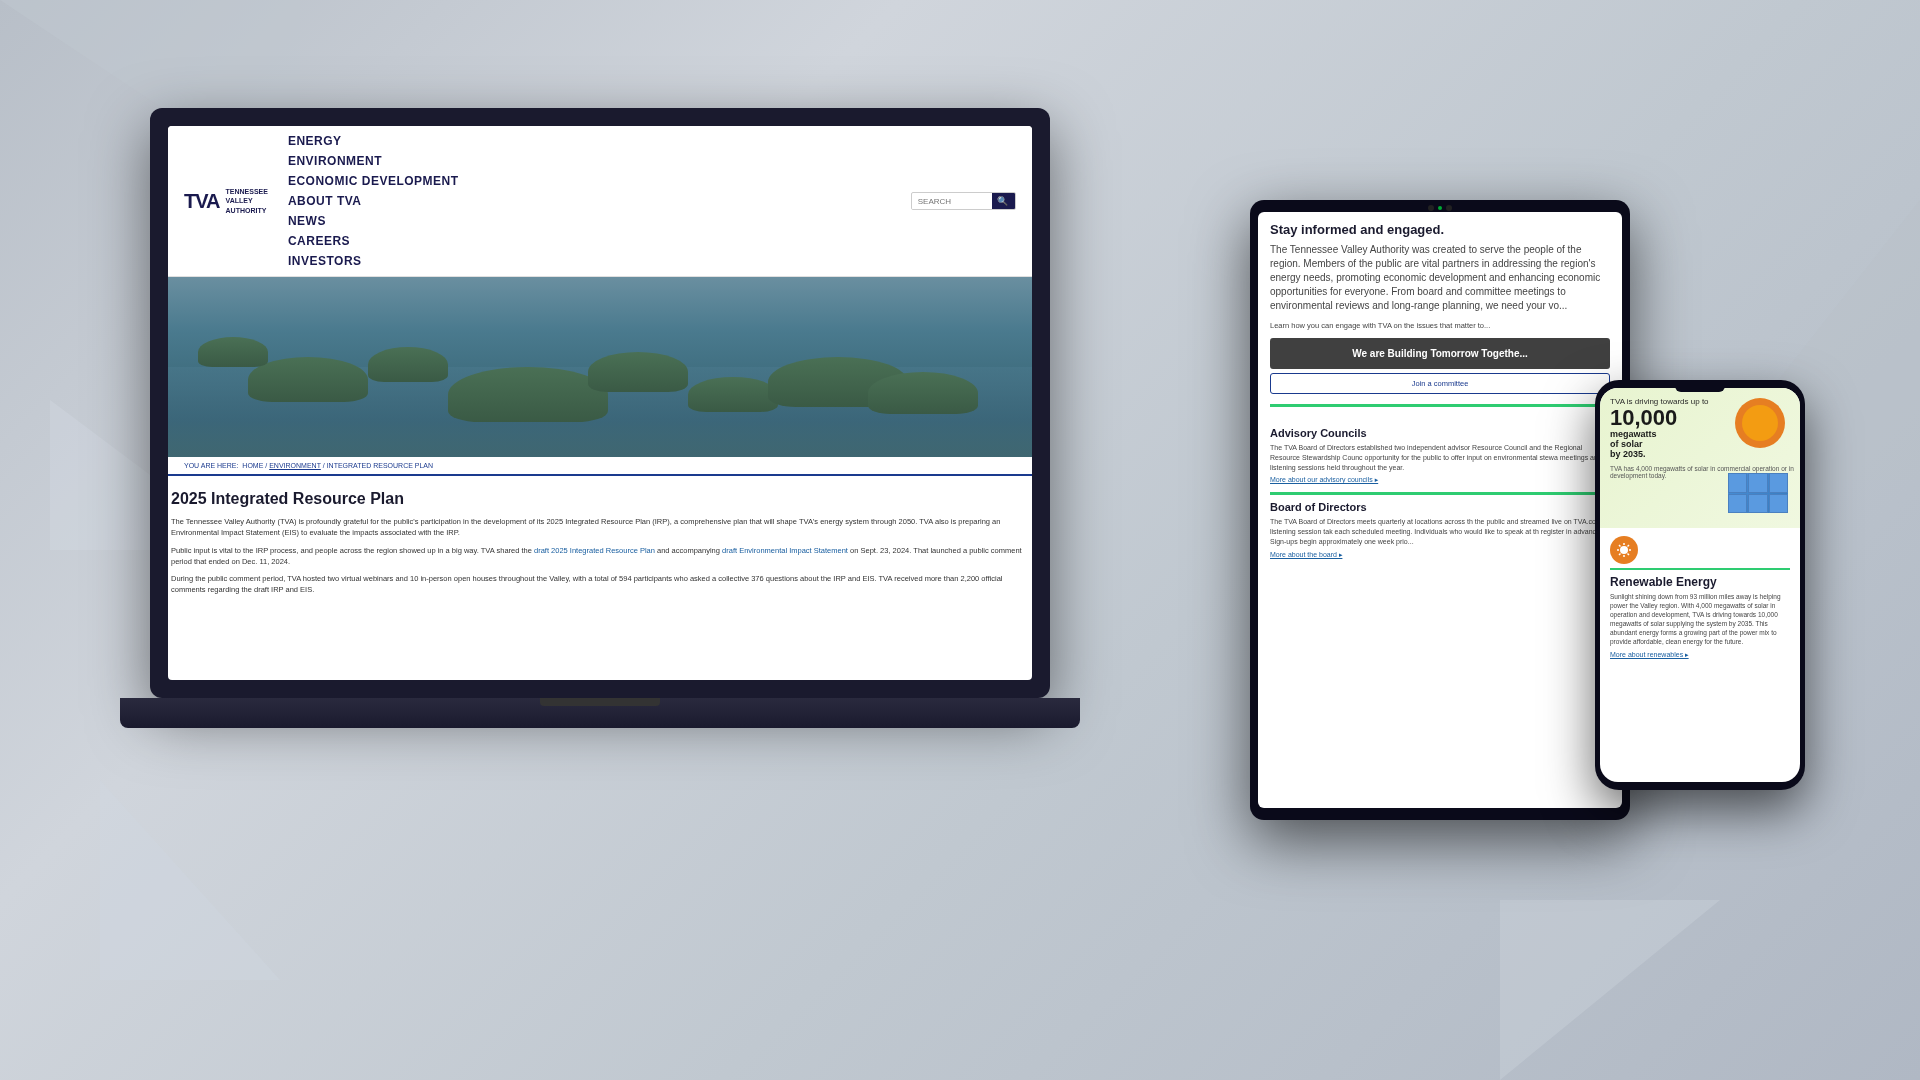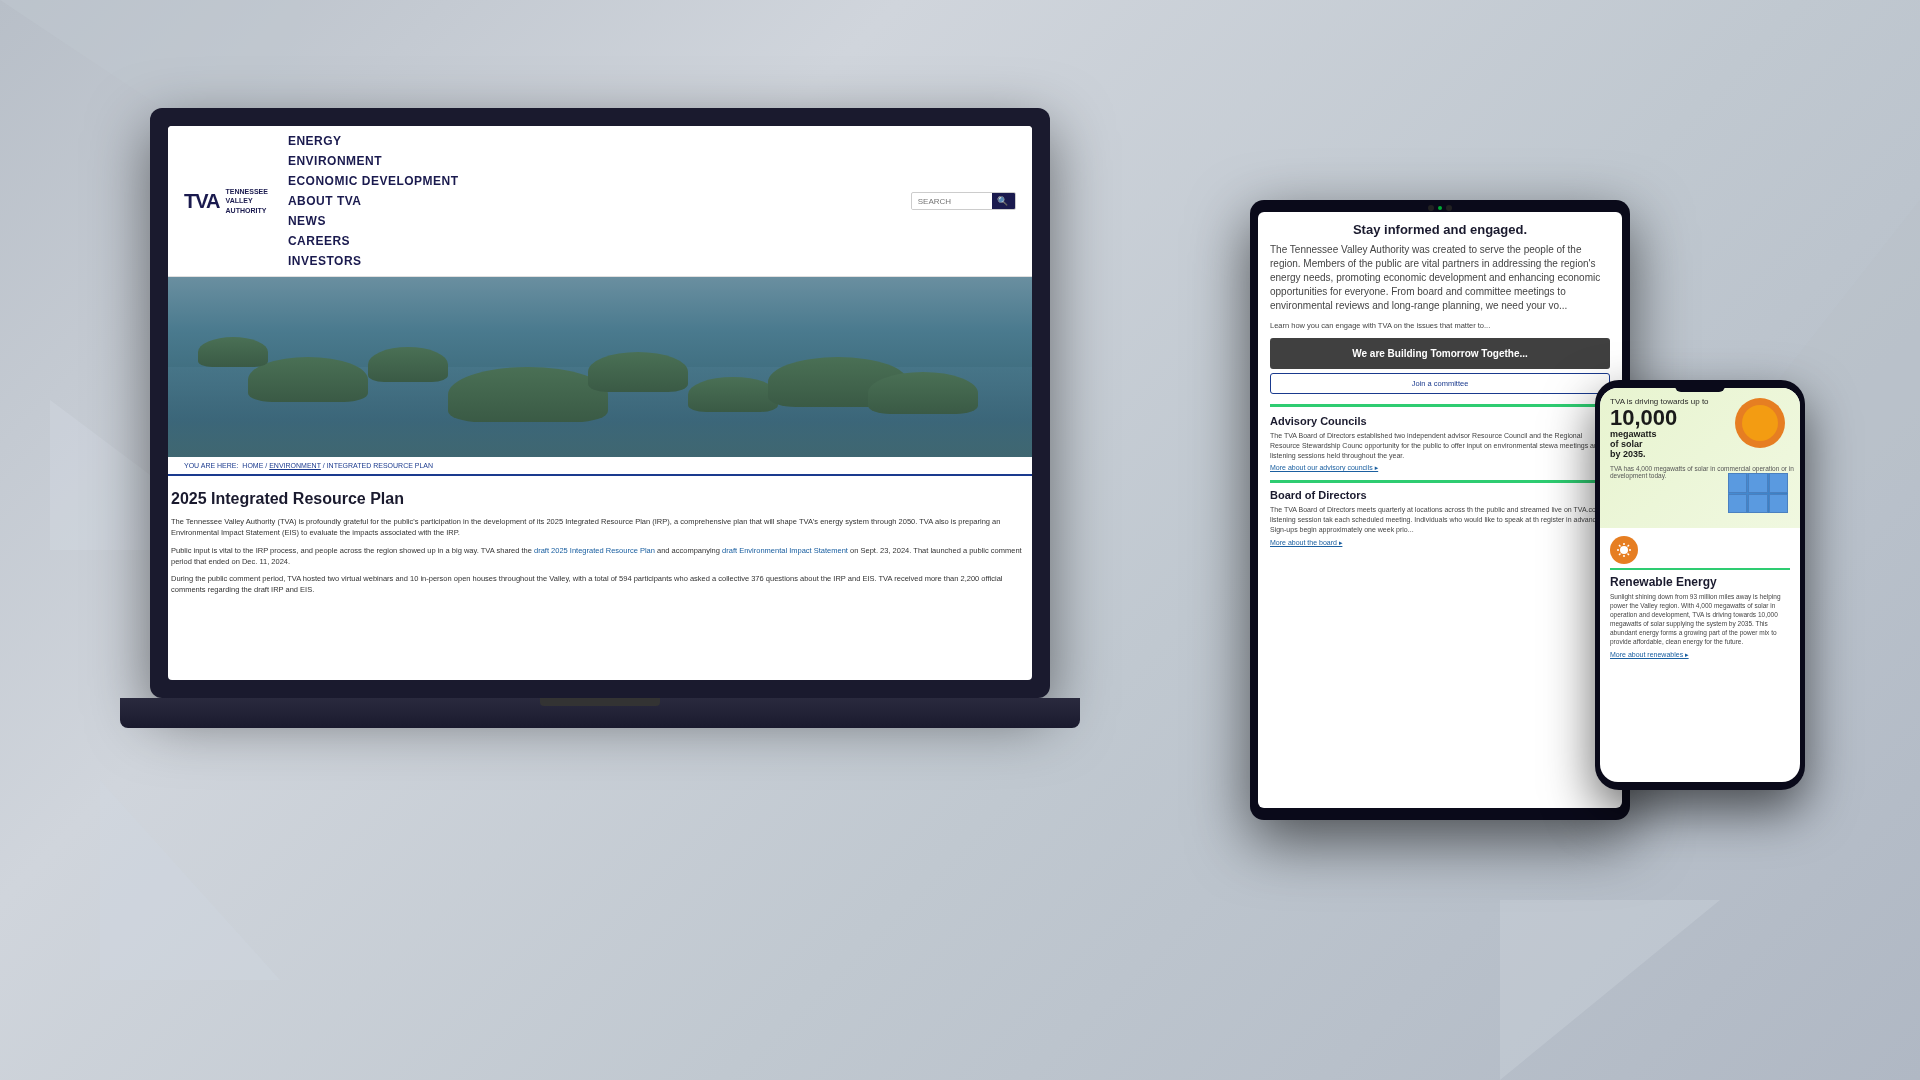--- a/index.html
+++ b/index.html
@@ -322,21 +322,20 @@
     .tablet-content {
       padding: 10px 12px;
       font-size: 9px;
     }
 
     .stay-informed {
       font-size: 13px;
       font-weight: 700;
       color: #1a1a2e;
       margin-bottom: 6px;
-      text-align: center;
     }
 
     .stay-body {
       font-size: 10px;
       color: #444;
       line-height: 1.4;
       margin-bottom: 8px;
     }
 
     .learn-more {
@@ -362,21 +361,21 @@
       color: #1a3a8e;
       padding: 5px 12px;
       font-size: 7.5px;
       text-align: center;
       border-radius: 3px;
       margin-bottom: 10px;
     }
 
     .advisory-section {
       border-top: 3px solid #2ecc71;
-      padding-top: 8px;
+      padding-top: 20px;
       margin-bottom: 8px;
     }
 
     .section-title {
       font-size: 11px;
       font-weight: 700;
       color: #1a1a2e;
       margin-bottom: 4px;
     }
 

